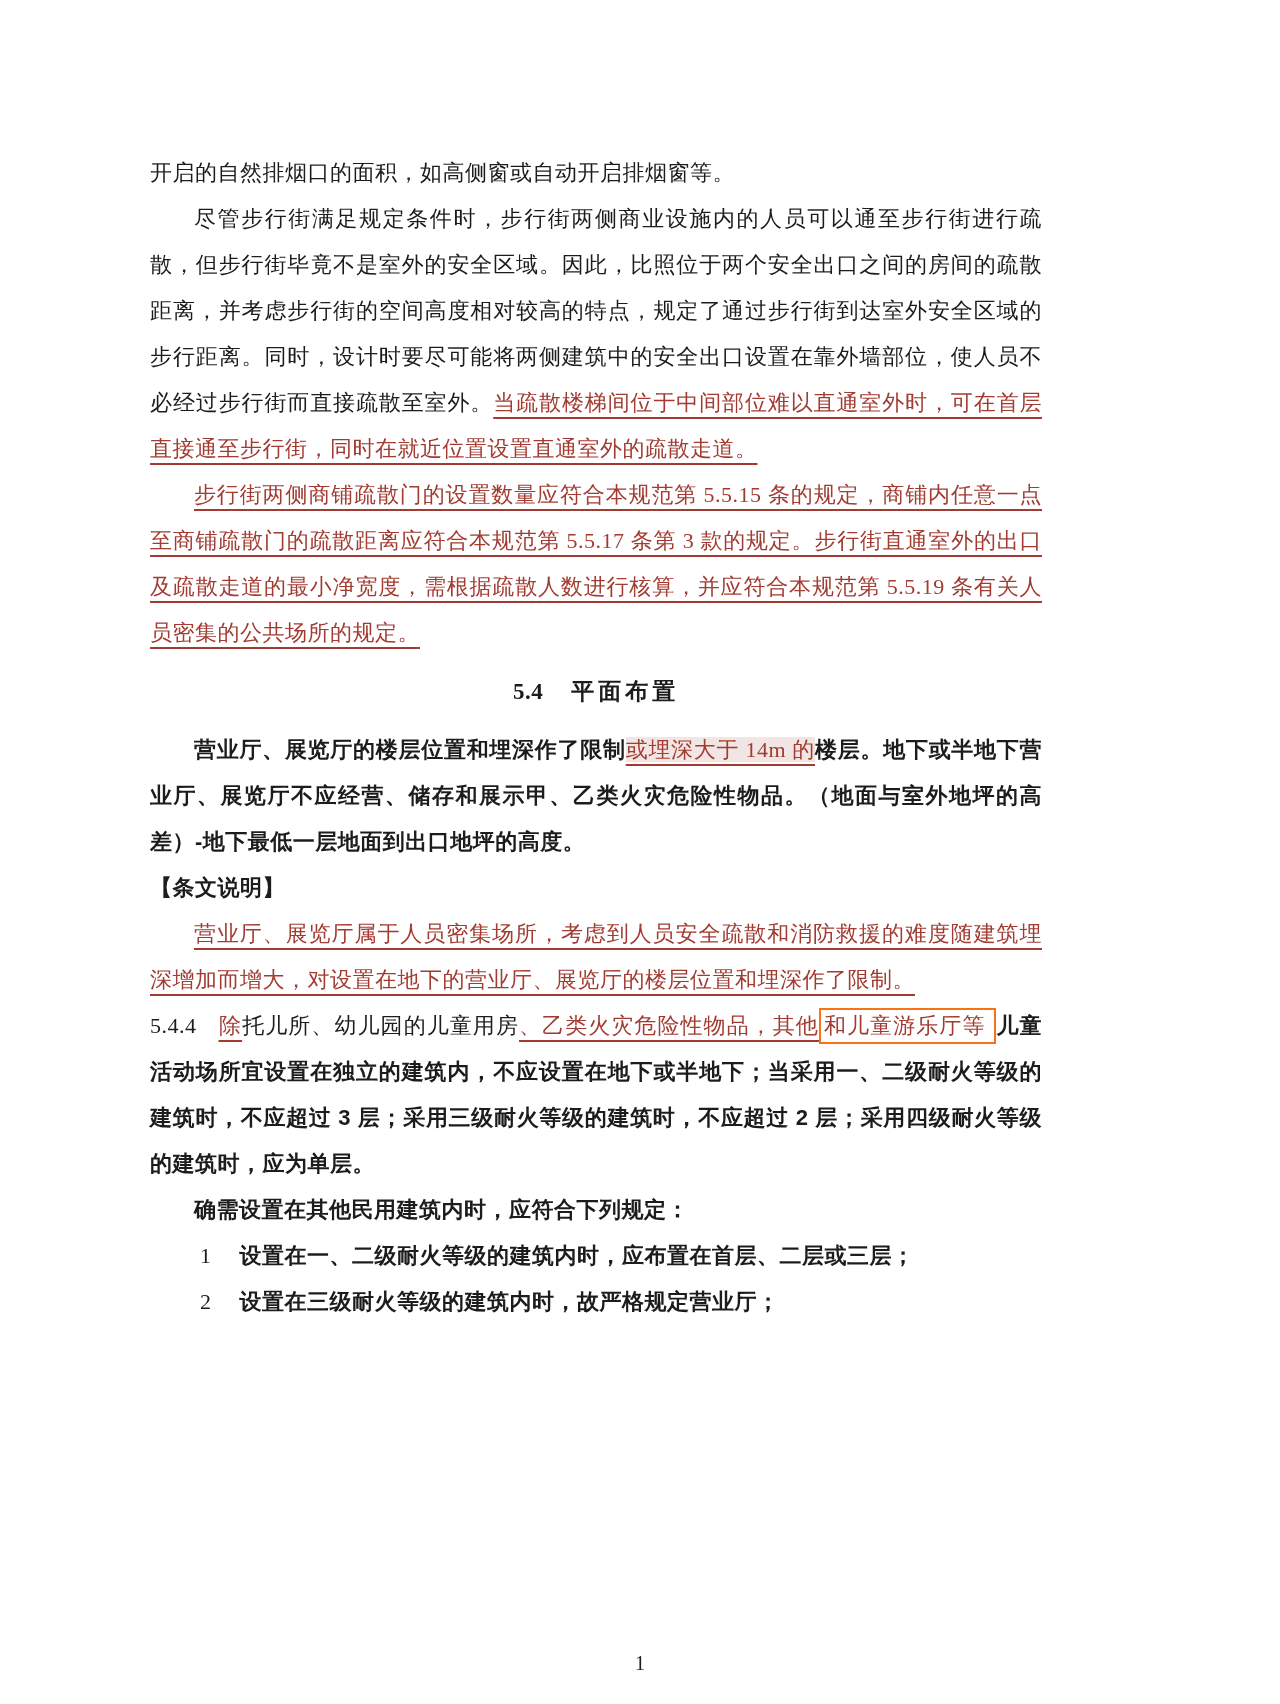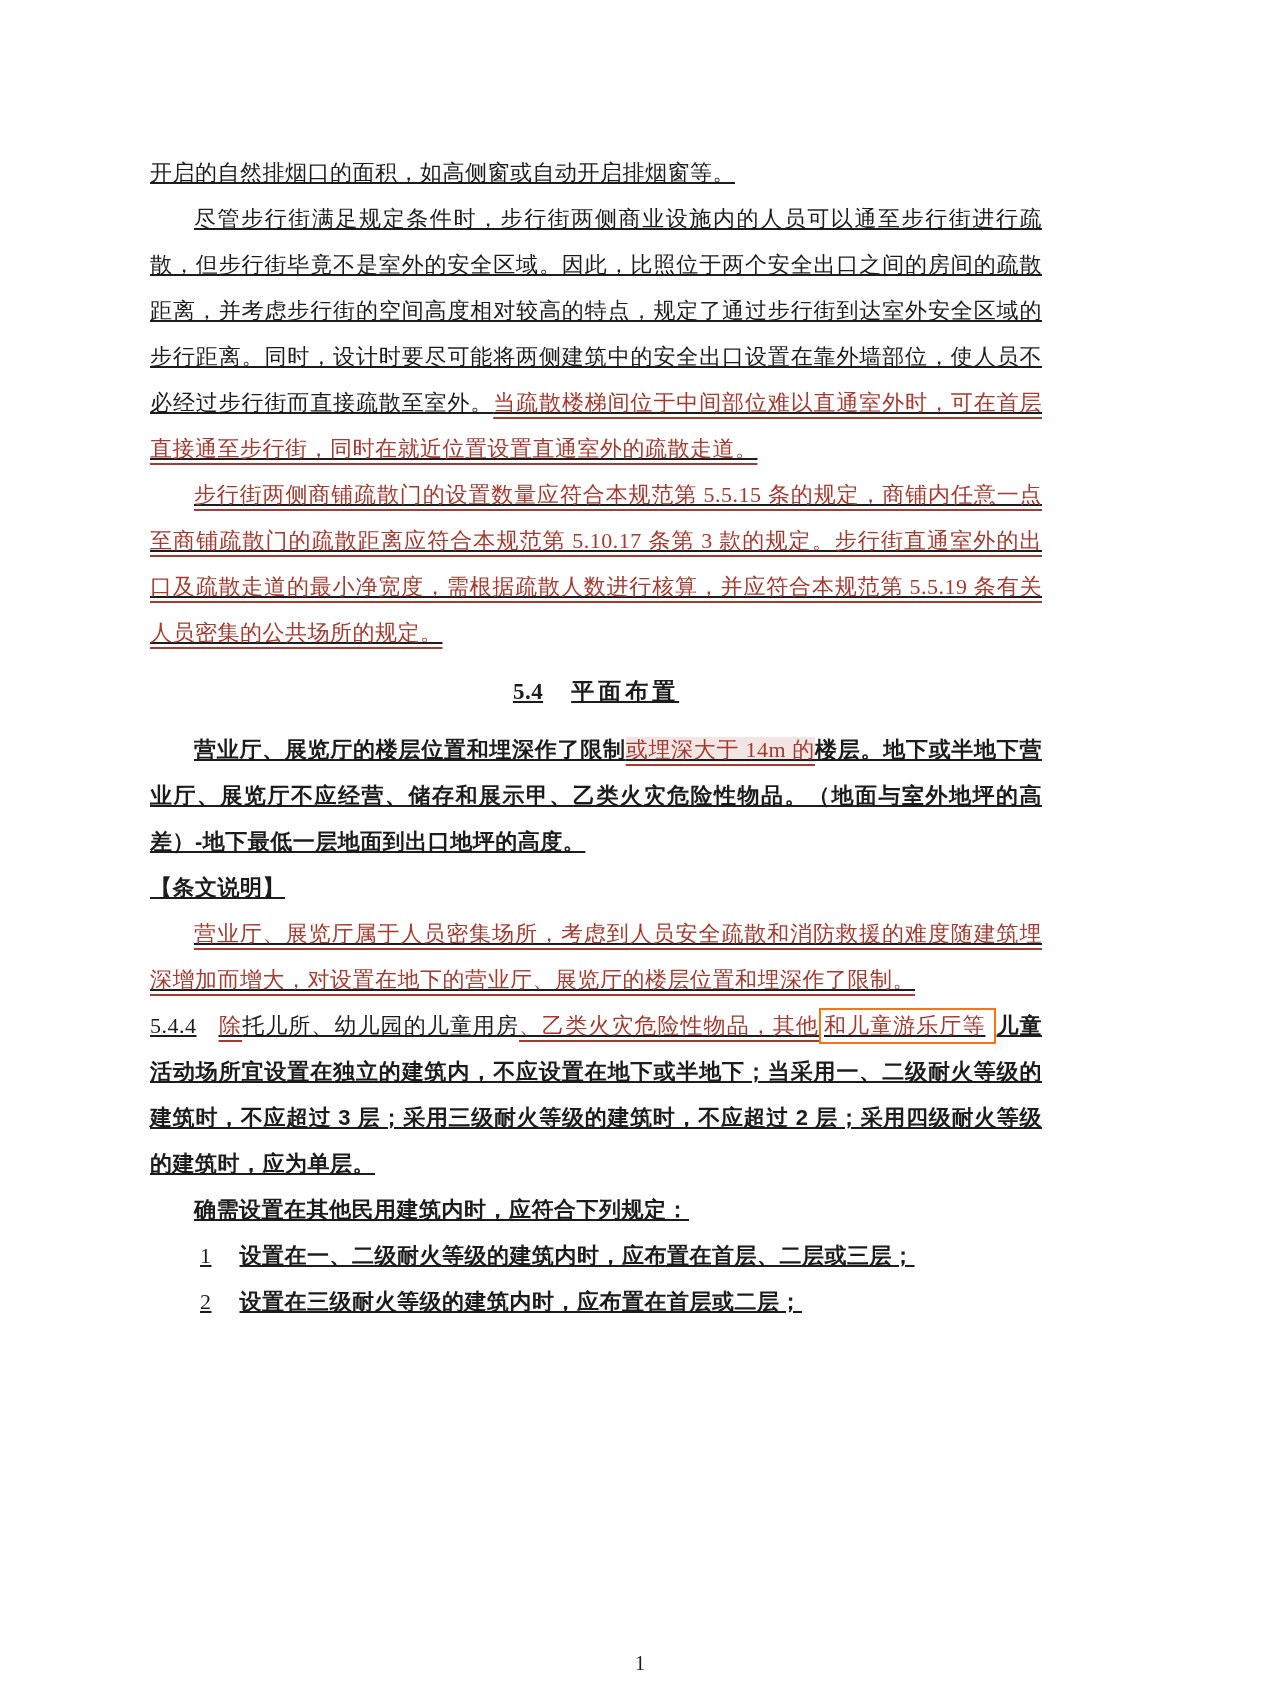--- a/index.html
+++ b/index.html
@@ -19,21 +19,20 @@
   .doc {
     width: 892px;
   }
   .doc p {
     margin: 0;
     font-size: 22px;
     line-height: 46px;
     text-align: justify;
     color: #1c1c1c;
     letter-spacing: 0.5px;
-    text-decoration: underline;
   }
   .doc p.indent { text-indent: 2em; }
 
   
   .run-songti {
     font-family: "Liberation Serif", "DejaVu Serif", serif;
   }
   .run-heiti {
     font-family: "Liberation Sans", "DejaVu Sans", sans-serif;
     font-weight: 700;
@@ -99,24 +98,24 @@
     color: #1c1c1c;
   }
 </style>
 </head>
 <body>
 
 <div class="page">
   <div class="doc" id="doc-root">
       <p class="body"><span class="run-songti">开启的自然排烟口的面积，如高侧窗或自动开启排烟窗等。</span></p>
       <p class="body indent"><span class="run-songti">尽管步行街满足规定条件时，步行街两侧商业设施内的人员可以通至步行街进行疏散，但步行街毕竟不是室外的安全区域。因此，比照位于两个安全出口之间的房间的疏散距离，并考虑步行街的空间高度相对较高的特点，规定了通过步行街到达室外安全区域的步行距离。同时，设计时要尽可能将两侧建筑中的安全出口设置在靠外墙部位，使人员不必经过步行街而直接疏散至室外。</span><span class="run-ins">当疏散楼梯间位于中间部位难以直通室外时，可在首层直接通至步行街，同时在就近位置设置直通室外的疏散走道。</span></p>
-      <p class="body indent"><span class="run-ins">步行街两侧商铺疏散门的设置数量应符合本规范第 5.5.15 条的规定，商铺内任意一点至商铺疏散门的疏散距离应符合本规范第 5.10.17 条第 3 款的规定。步行街直通室外的出口及疏散走道的最小净宽度，需根据疏散人数进行核算，并应符合本规范第 5.5.19 条有关人员密集的公共场所的规定。</span></p>
+      <p class="body indent"><span class="run-ins">步行街两侧商铺疏散门的设置数量应符合本规范第 5.5.15 条的规定，商铺内任意一点至商铺疏散门的疏散距离应符合本规范第 5.5.17 条第 3 款的规定。步行街直通室外的出口及疏散走道的最小净宽度，需根据疏散人数进行核算，并应符合本规范第 5.5.19 条有关人员密集的公共场所的规定。</span></p>
       <p class="heading"><span class="run-hnum">5.4</span><span class="run-htitle">平面布置</span></p>
       <p class="body indent"><span class="run-heiti">营业厅、展览厅的楼层位置和埋深作了限制</span><span class="run-ins-hl">或埋深大于 14m 的</span><span class="run-heiti">楼层。地下或半地下营业厅、展览厅不应经营、储存和展示甲、乙类火灾危险性物品。（地面与室外地坪的高差）-地下最低一层地面到出口地坪的高度。</span></p>
       <p class="body"><span class="run-heiti">【条文说明】</span></p>
       <p class="body indent"><span class="run-ins">营业厅、展览厅属于人员密集场所，考虑到人员安全疏散和消防救援的难度随建筑埋深增加而增大，对设置在地下的营业厅、展览厅的楼层位置和埋深作了限制。</span></p>
       <p class="body"><span class="run-num">5.4.4</span><span class="run-ins">除</span><span class="run-songti">托儿所、幼儿园的儿童用房</span><span class="run-ins">、乙类火灾危险性物品，其他</span><span class="run-ins-box">和儿童游乐厅等</span><span class="run-heiti">儿童活动场所宜设置在独立的建筑内，不应设置在地下或半地下；当采用一、二级耐火等级的建筑时，不应超过 3 层；采用三级耐火等级的建筑时，不应超过 2 层；采用四级耐火等级的建筑时，应为单层。</span></p>
       <p class="body indent"><span class="run-heiti">确需设置在其他民用建筑内时，应符合下列规定：</span></p>
       <p class="list"><span class="run-num">1</span><span class="run-heiti">设置在一、二级耐火等级的建筑内时，应布置在首层、二层或三层；</span></p>
-      <p class="list"><span class="run-num">2</span><span class="run-heiti">设置在三级耐火等级的建筑内时，应布置在首层或二层；</span></p>
+      <p class="list"><span class="run-num">2</span><span class="run-heiti">设置在三级耐火等级的建筑内时，故严格规定营业厅；</span></p>
     </div>
   <div class="page-number">1</div>
 </div>
 
 </body></html>

